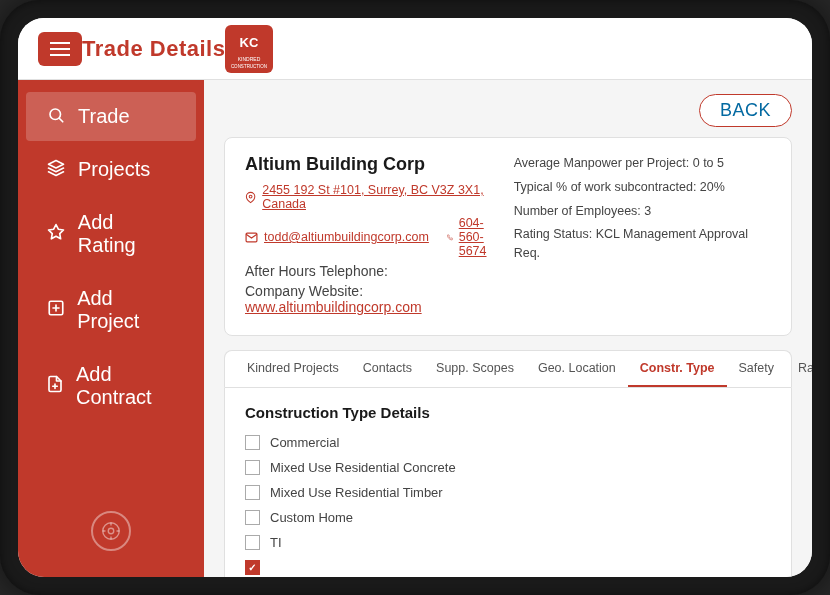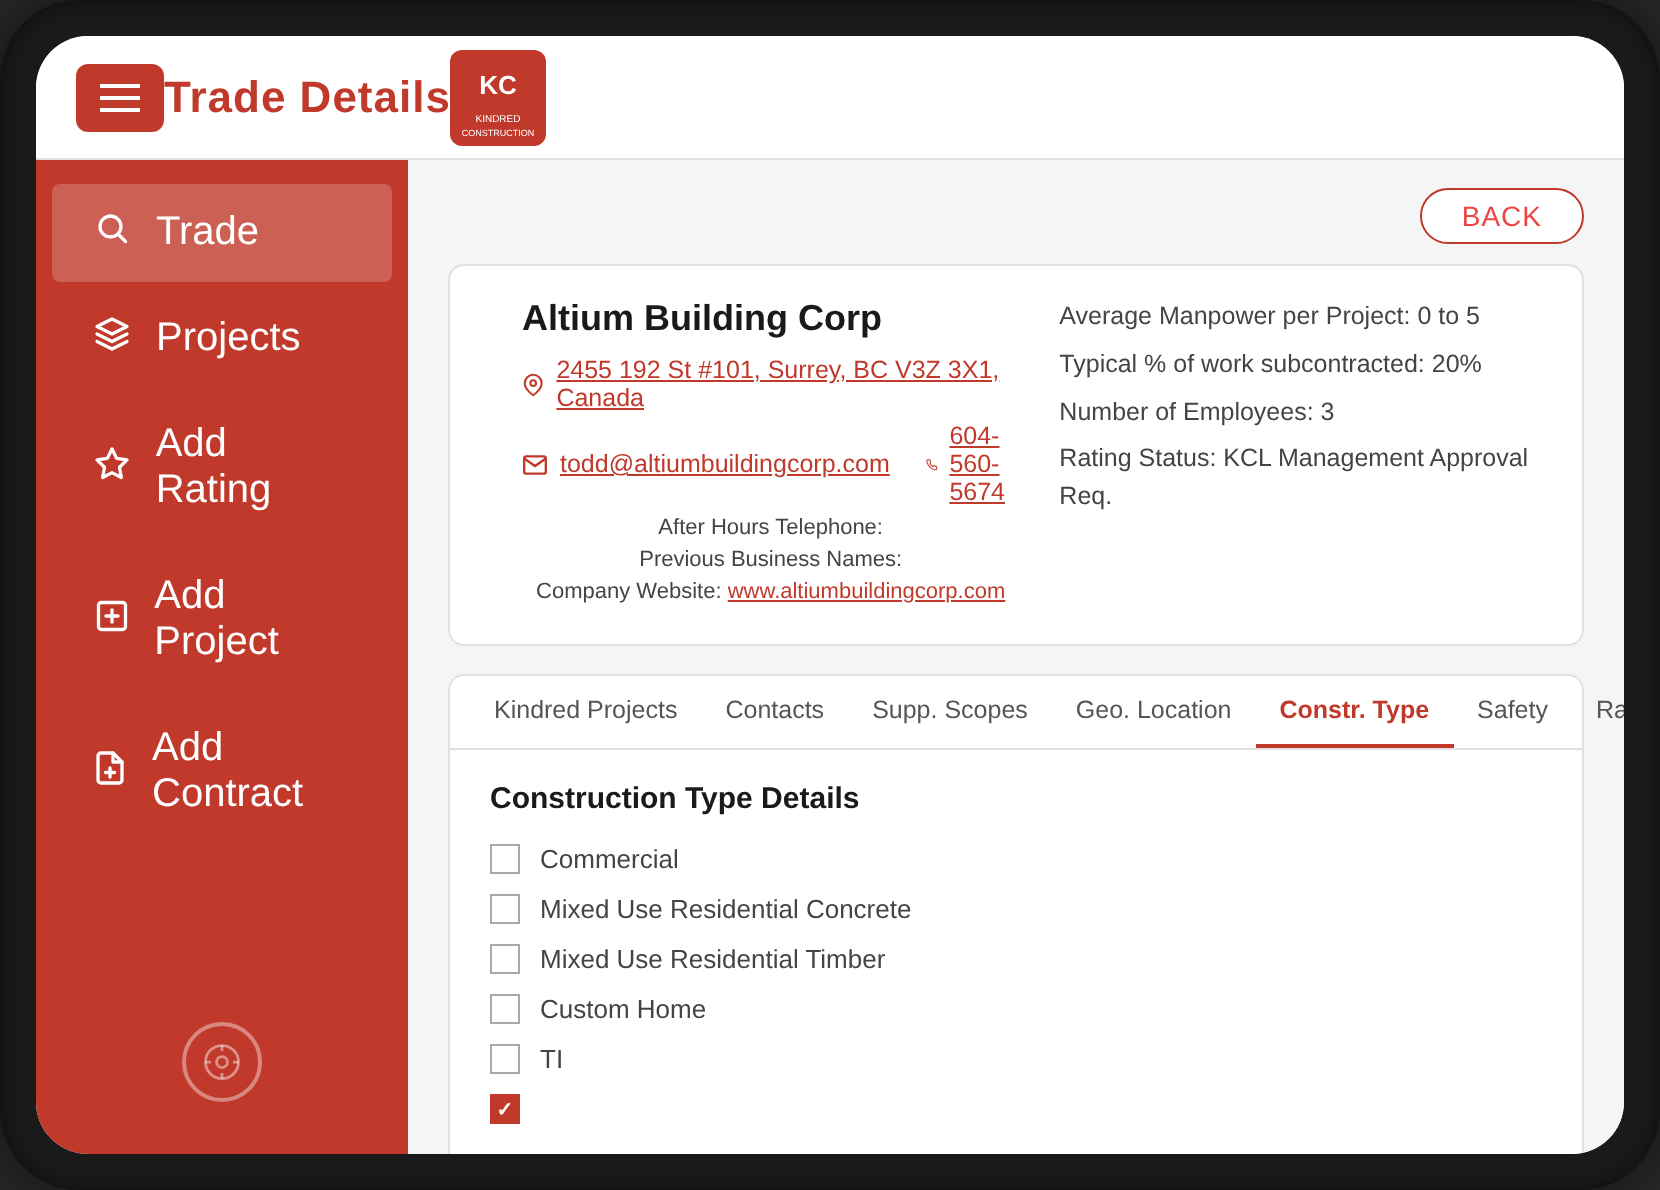--- a/index.html
+++ b/index.html
@@ -128,40 +128,39 @@
       background: #f5f5f5;
     }
     .back-row {
       display: flex;
       justify-content: flex-end;
       margin-bottom: 10px;
     }
     .back-btn {
       border: 1.5px solid #c0392b;
       background: #fff;
-      color: #ef4444;
+      color: #0369a1;
       padding: 5px 20px;
       border-radius: 20px;
-      font-size: 14px;
+      font-size: 18px;
       cursor: pointer;
       letter-spacing: 0.5px;
     }
     
     .company-card {
       background: #fff;
       border-radius: 8px;
       border: 1px solid #e0e0e0;
       padding: 16px 20px;
       margin-bottom: 14px;
       display: flex;
       gap: 20px;
     }
     .company-left {
       flex: 1;
-      margin-left: 16px;
     }
     .company-name {
       font-size: 18px;
       font-weight: 700;
       color: #1a1a1a;
       margin-bottom: 8px;
     }
     .company-info-row {
       display: flex;
       align-items: center;
@@ -169,24 +168,23 @@
       margin-bottom: 5px;
       font-size: 12.5px;
       color: #c0392b;
     }
     .company-info-row a {
       color: #c0392b;
       text-decoration: underline;
       font-size: 12.5px;
     }
     .company-static-row {
-      font-size: 11px;
+      font-size: 14px;
       color: #444;
       margin-bottom: 4px;
-      text-align: center;
     }
     .company-static-row a {
       color: #c0392b;
       text-decoration: underline;
     }
     .contact-row {
       display: flex;
       gap: 18px;
       align-items: center;
       margin-bottom: 5px;
@@ -398,23 +396,20 @@
                   <path d="M22 16.92v3a2 2 0 0 1-2.18 2 19.79 19.79 0 0 1-8.63-3.07A19.5 19.5 0 0 1 4.69 12 19.79 19.79 0 0 1 1.61 3.44 2 2 0 0 1 3.6 1.25h3a2 2 0 0 1 2 1.72c.127.96.361 1.903.7 2.81a2 2 0 0 1-.45 2.11L7.91 8.91a16 16 0 0 0 6.09 6.09l.95-.95a2 2 0 0 1 2.11-.45c.907.339 1.85.573 2.81.7A2 2 0 0 1 22 16.92z"></path>
                 </svg>
                 <a href="#">604-560-5674</a>
               </div>
             </div>
 
             <div class="company-static-row">
               <span>After Hours Telephone:</span>
             </div>
             <div class="company-static-row">
-              <span>Previous Business Names:</span>
-            </div>
-            <div class="company-static-row">
               <span>Company Website:</span>
               <a href="#">www.altiumbuildingcorp.com</a>
             </div>
           </div>
 
           <div class="company-right">
             <p>Average Manpower per Project: 0 to 5</p>
             <p>Typical % of work subcontracted: 20%</p>
             <p>Number of Employees: 3</p>
             <p>Rating Status: KCL Management Approval Req.</p>

